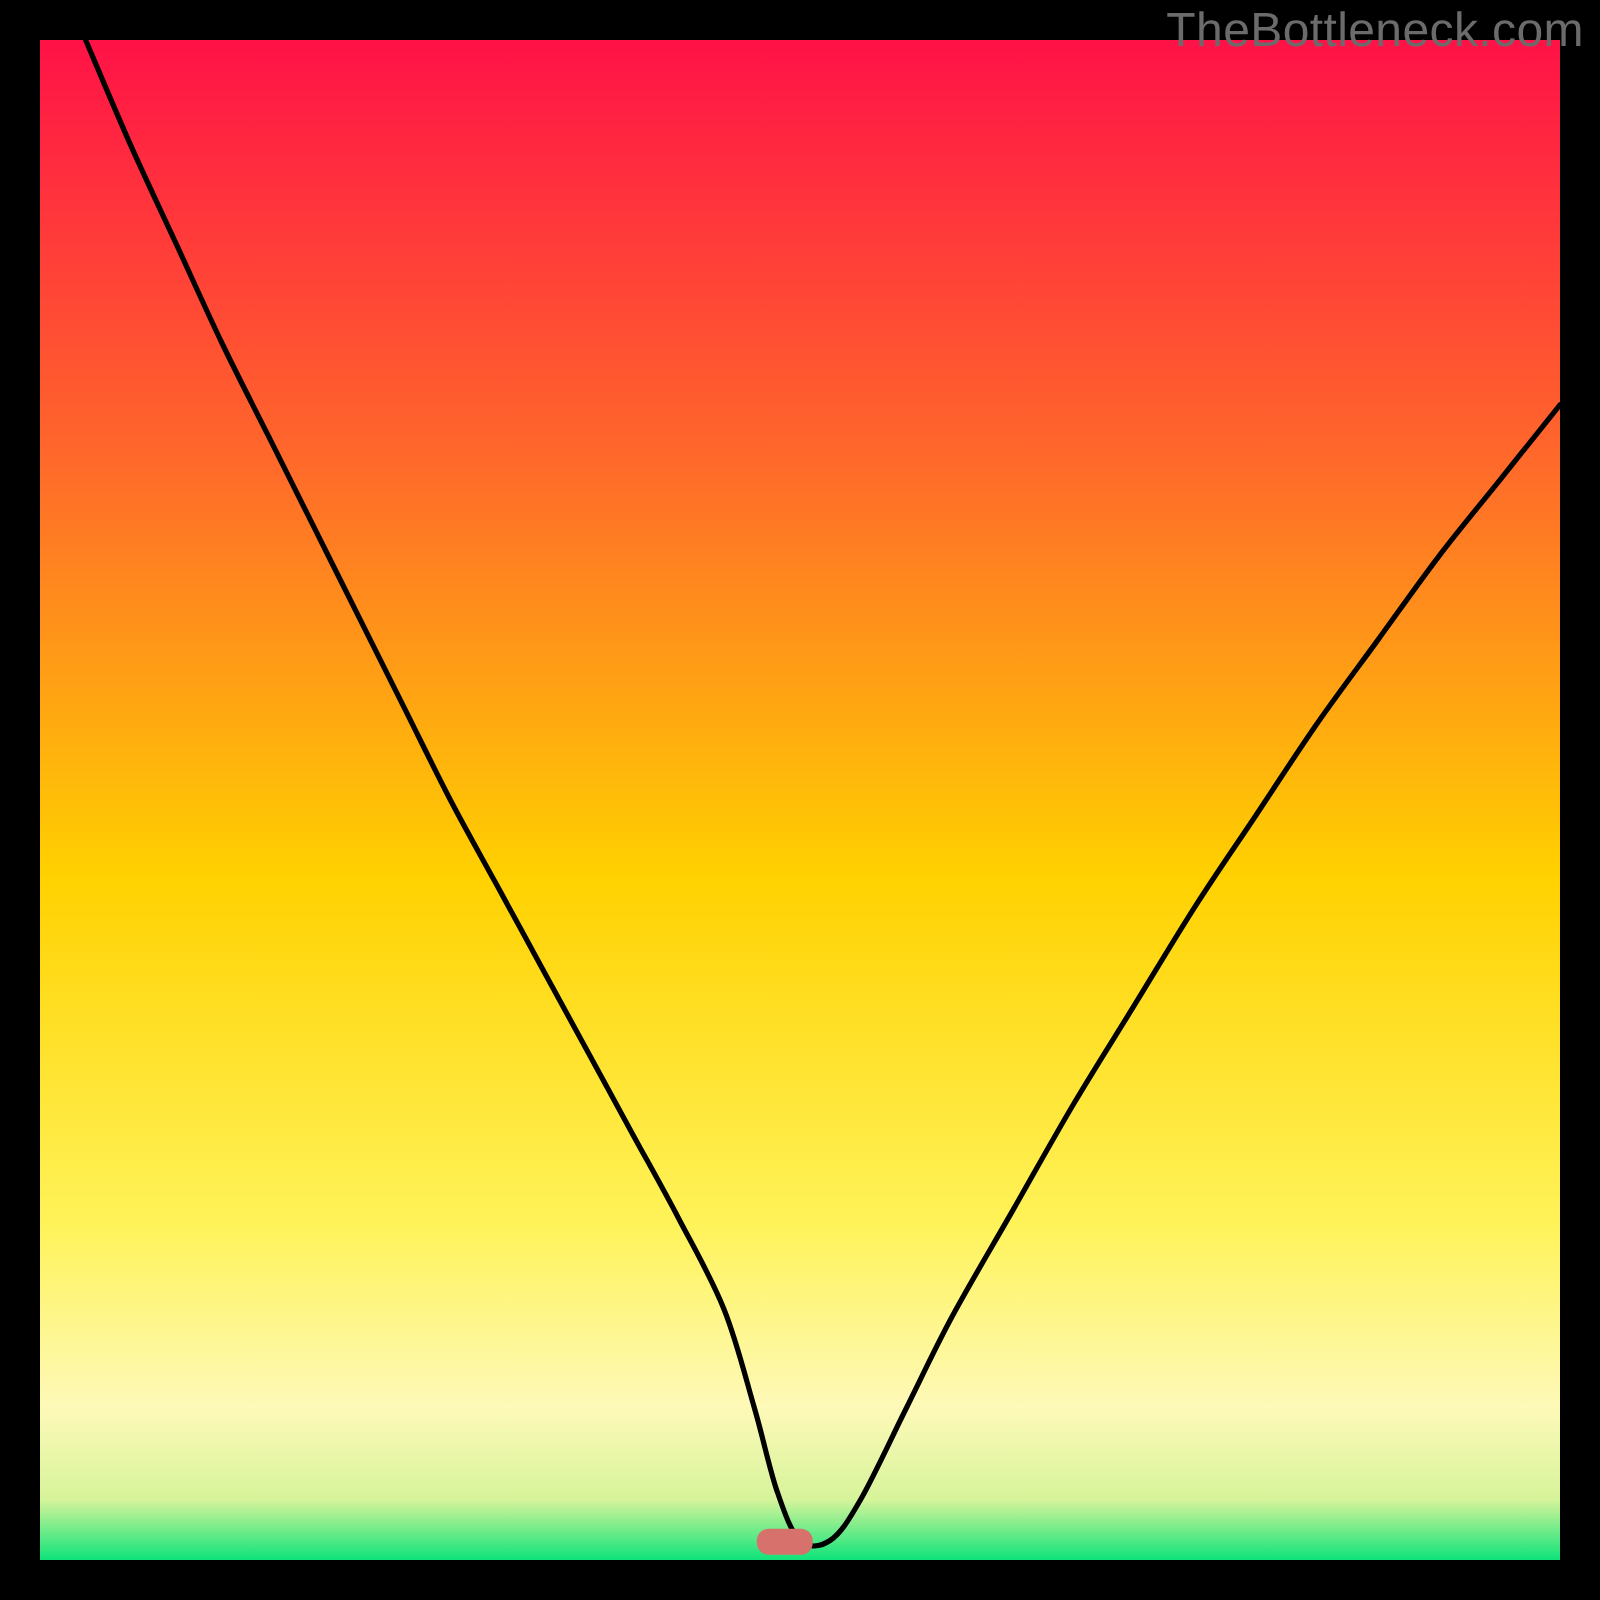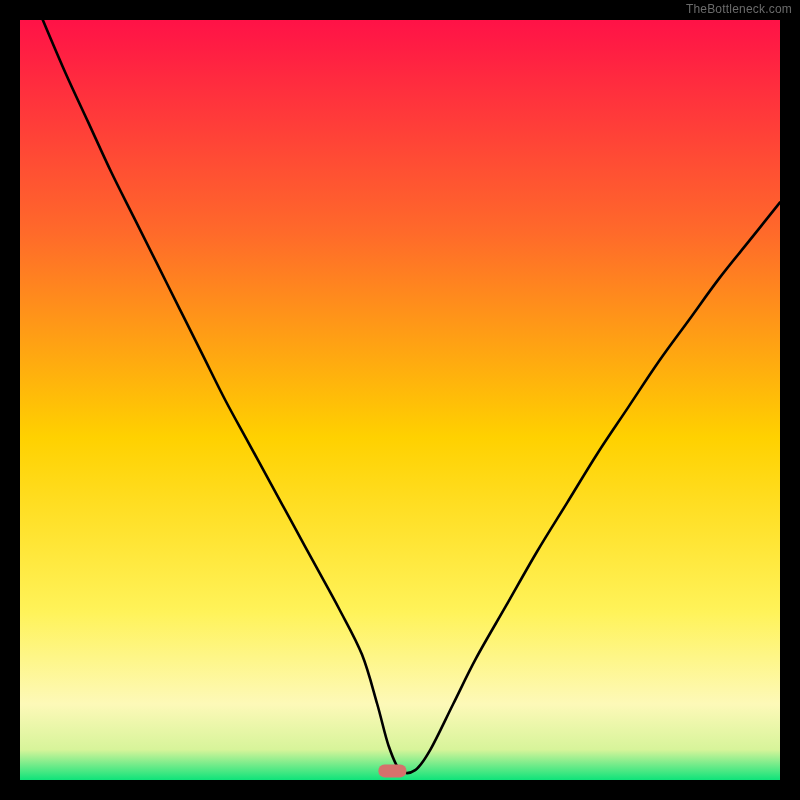--- a/index.html
+++ b/index.html
@@ -22,21 +22,21 @@
     left: 20px;
     top: 20px;
     width: 760px;
     height: 760px;
   }
   .watermark {
     position: absolute;
     top: 2px;
     right: 8px;
     color: #6b6b6b;
-    font-size: 12px;
+    font-size: 24px;
     font-weight: 400;
     z-index: 5;
     letter-spacing: 0.2px;
   }
   svg { display: block; }
 </style>
 </head>
 <body>
 
 <div class="frame">

